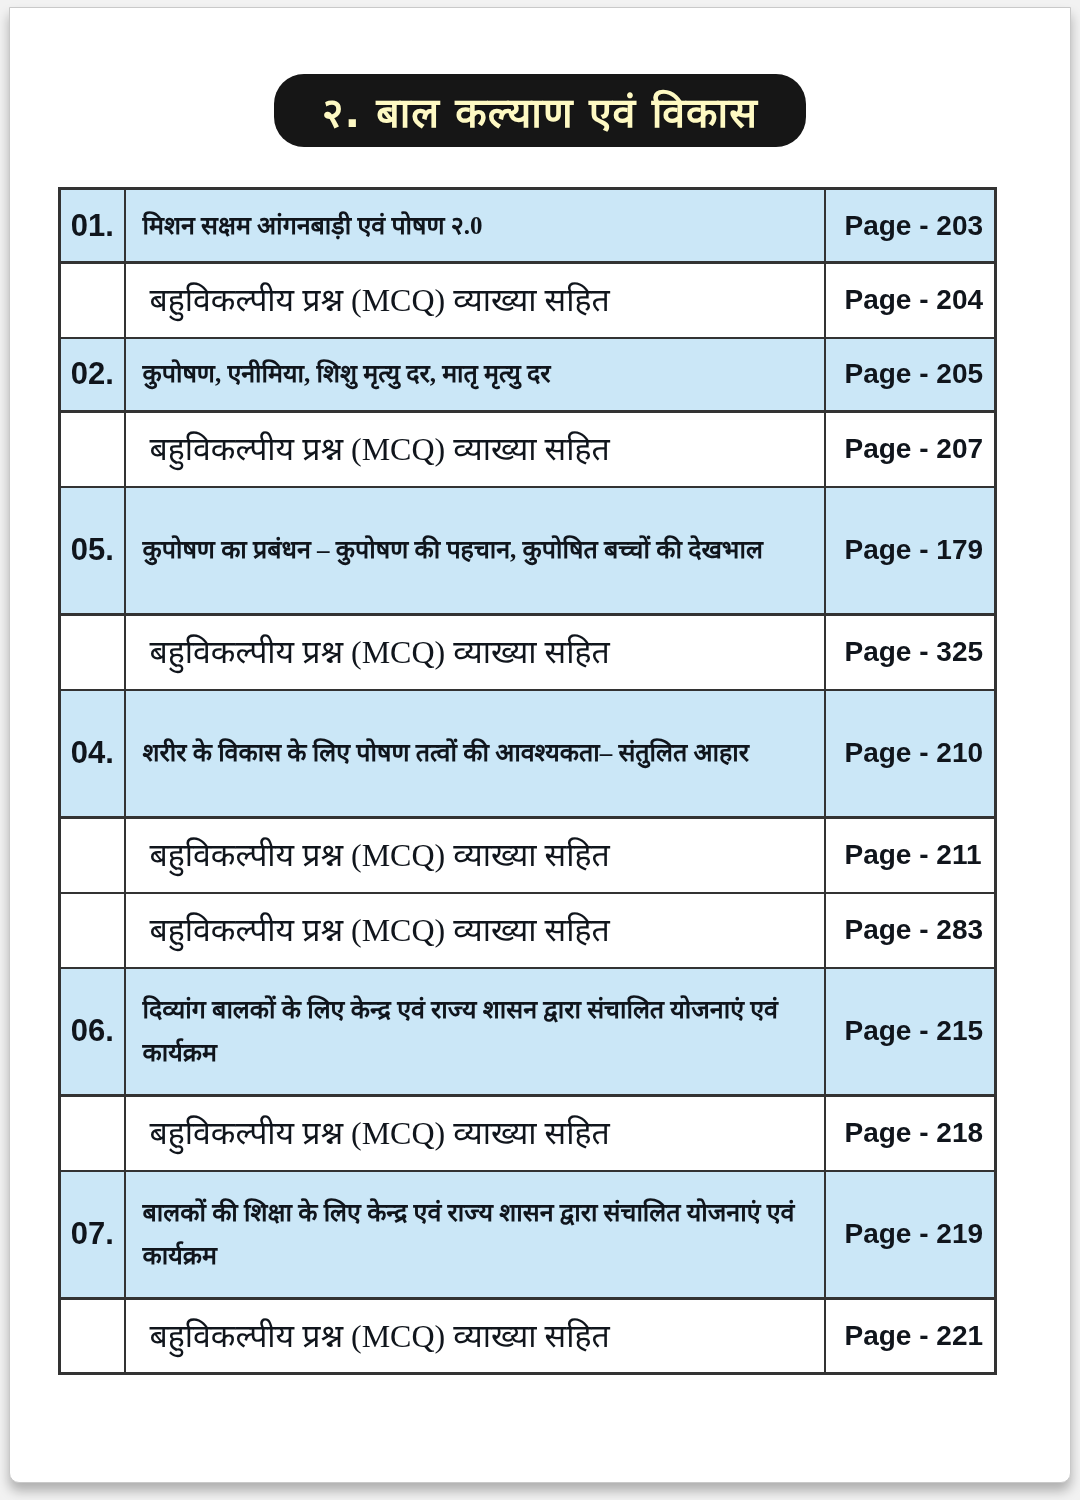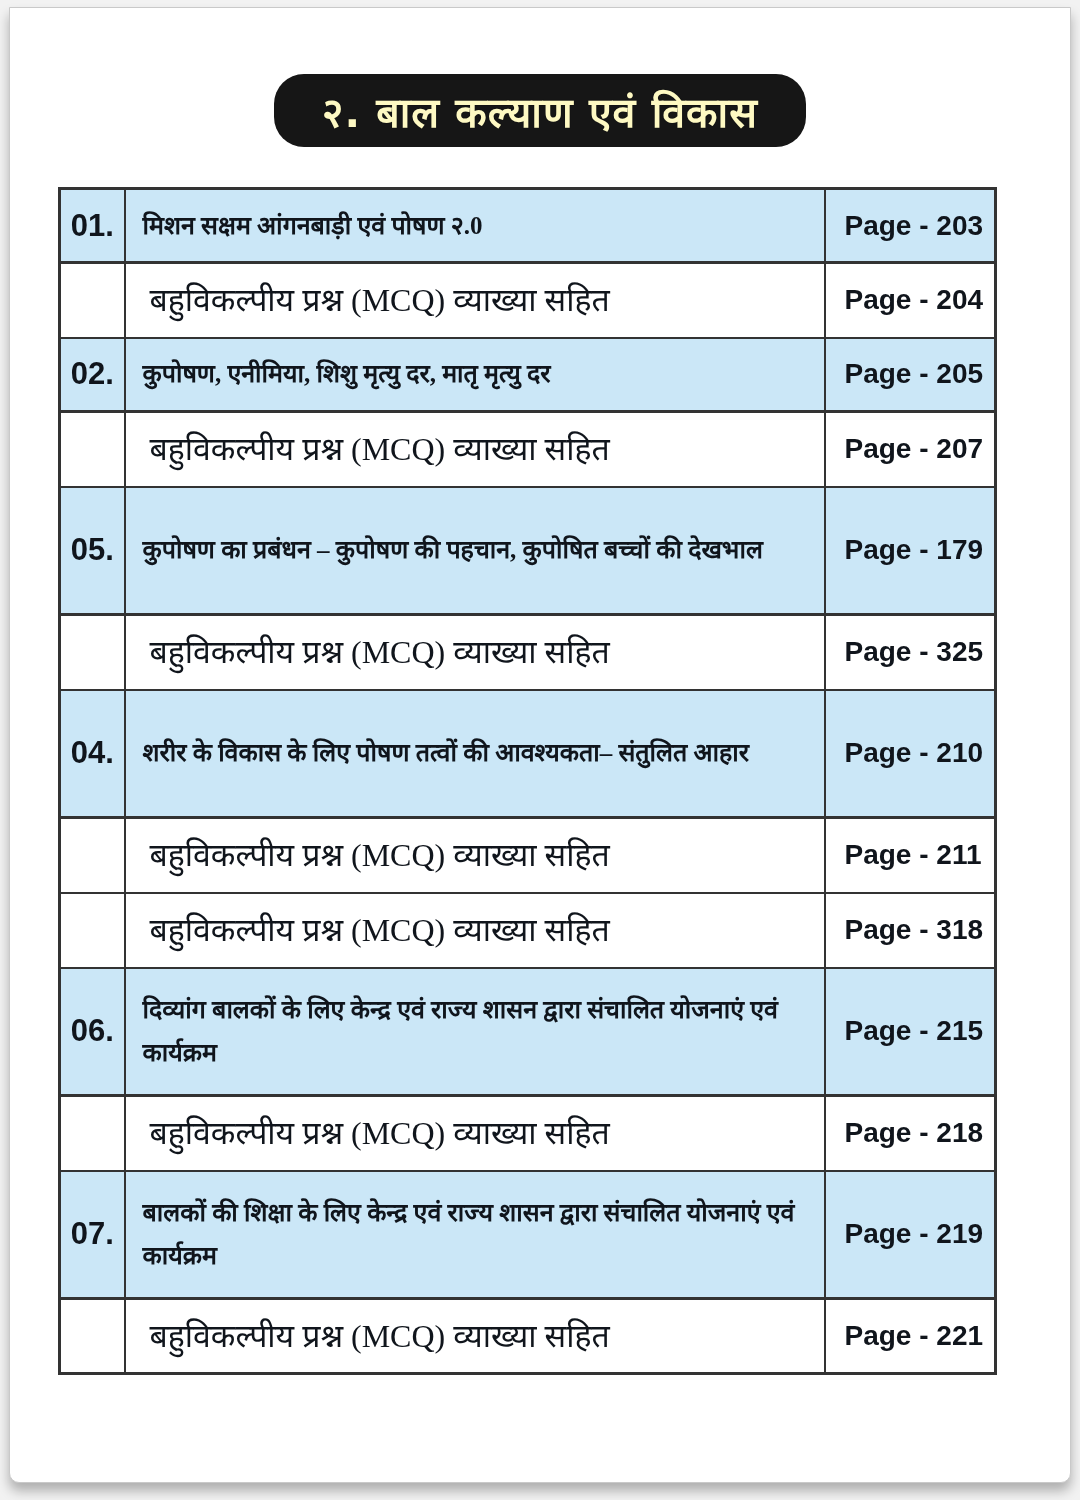--- a/index.html
+++ b/index.html
@@ -142,21 +142,21 @@
           <td class="pg">Page - 210</td>
         </tr>
         <tr class="mcq-row">
           <td class="num"></td>
           <td class="title">बहुविकल्पीय प्रश्न (MCQ) व्याख्या सहित</td>
           <td class="pg">Page - 211</td>
         </tr>
         <tr class="mcq-row">
           <td class="num"></td>
           <td class="title">बहुविकल्पीय प्रश्न (MCQ) व्याख्या सहित</td>
-          <td class="pg">Page - 318</td>
+          <td class="pg">Page - 283</td>
         </tr>
         <tr class="main-row tall">
           <td class="num">06.</td>
           <td class="title">दिव्यांग बालकों के लिए केन्द्र एवं राज्य शासन द्वारा संचालित योजनाएं एवं कार्यक्रम</td>
           <td class="pg">Page - 215</td>
         </tr>
         <tr class="mcq-row">
           <td class="num"></td>
           <td class="title">बहुविकल्पीय प्रश्न (MCQ) व्याख्या सहित</td>
           <td class="pg">Page - 218</td>

